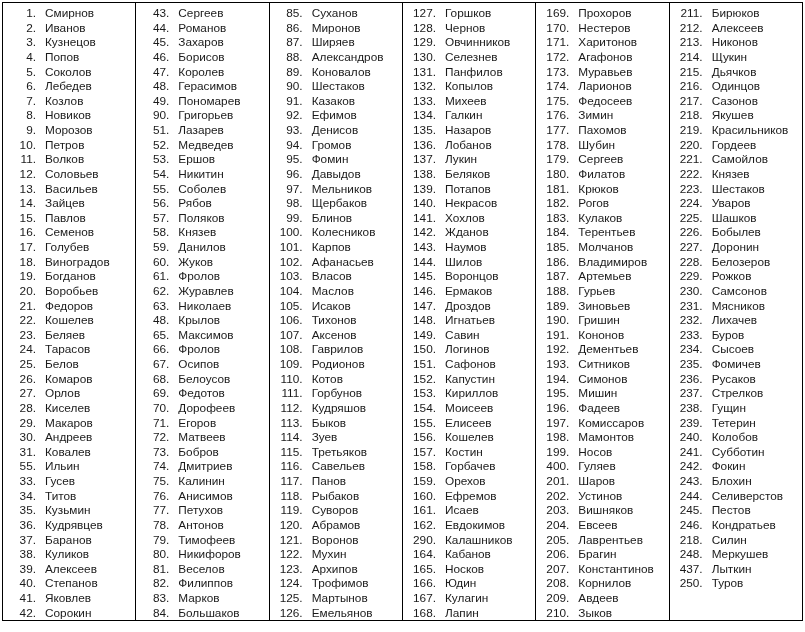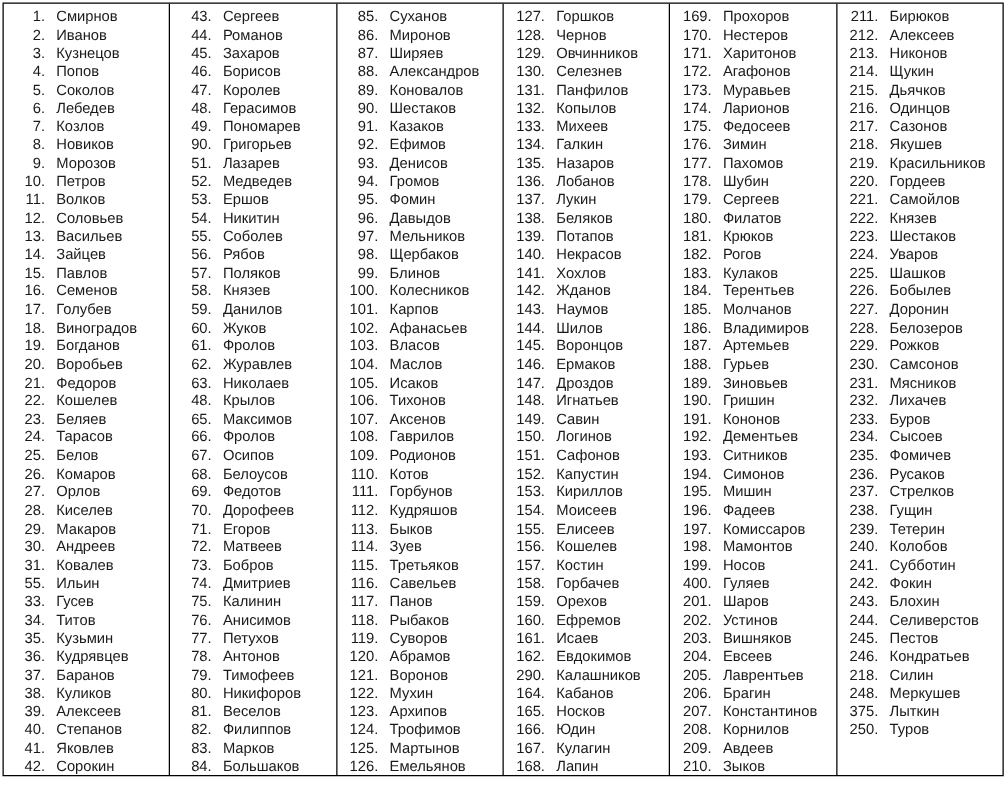--- a/index.html
+++ b/index.html
@@ -1059,21 +1059,21 @@
         </div>
         <div class="row">
           <span class="num">218.</span>
           <span class="name">Силин</span>
         </div>
         <div class="row">
           <span class="num">248.</span>
           <span class="name">Меркушев</span>
         </div>
         <div class="row">
-          <span class="num">375.</span>
+          <span class="num">437.</span>
           <span class="name">Лыткин</span>
         </div>
         <div class="row">
           <span class="num">250.</span>
           <span class="name">Туров</span>
         </div>
       </div>
     </div>
 </div>
 

